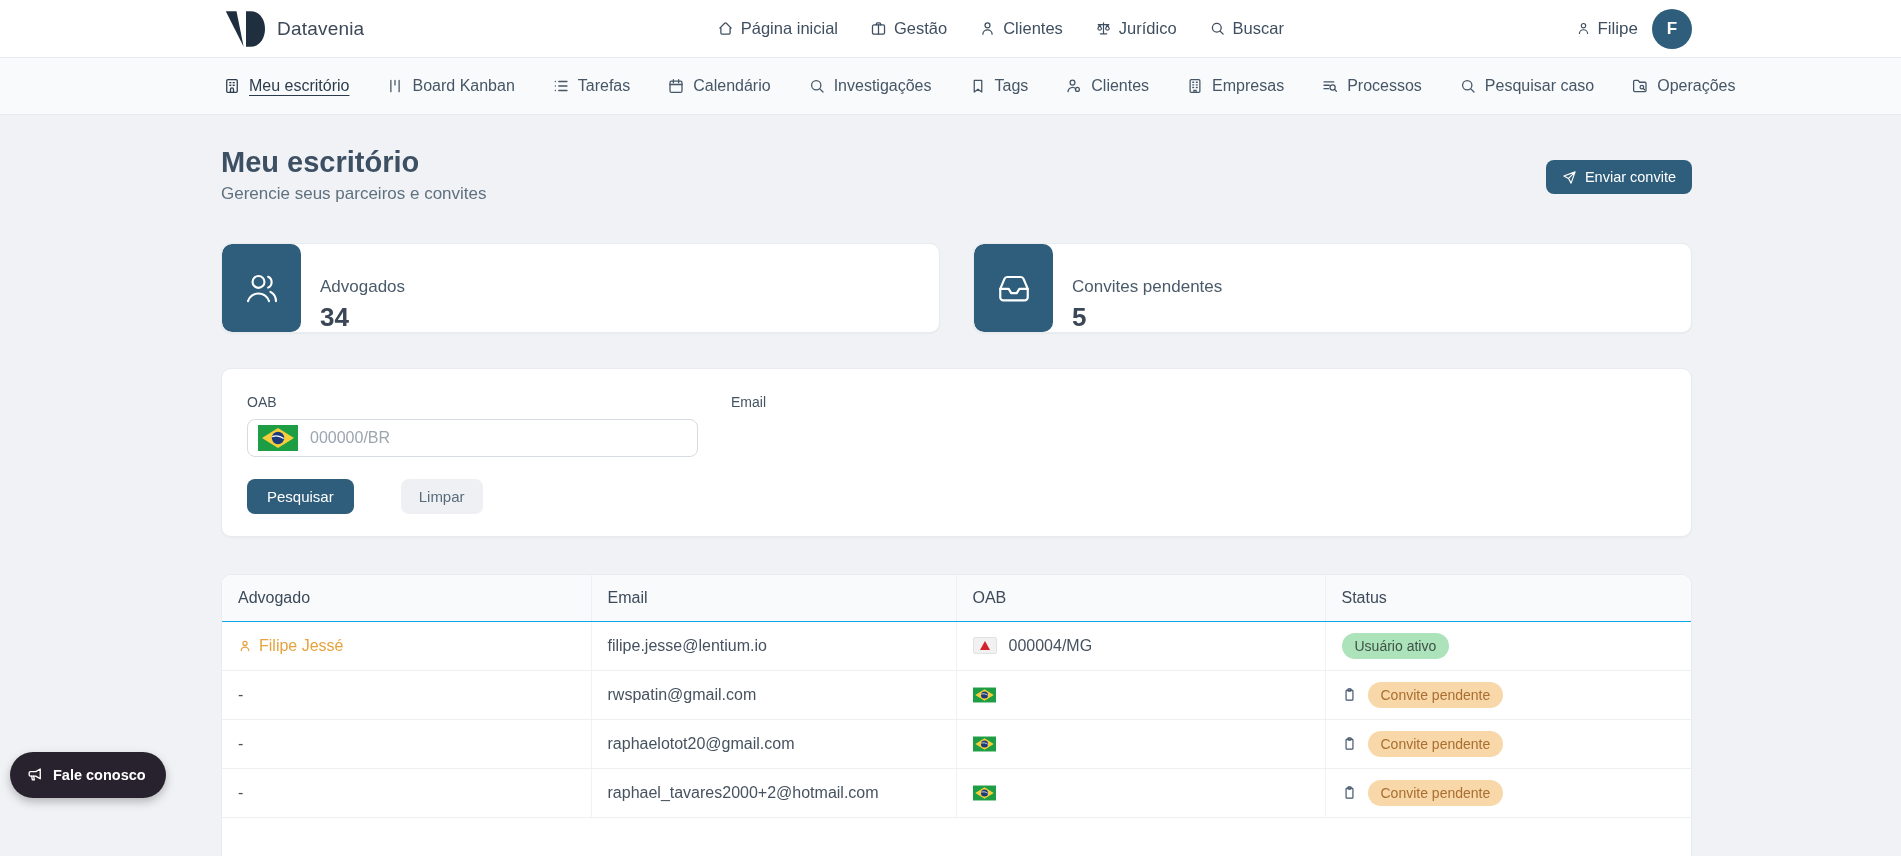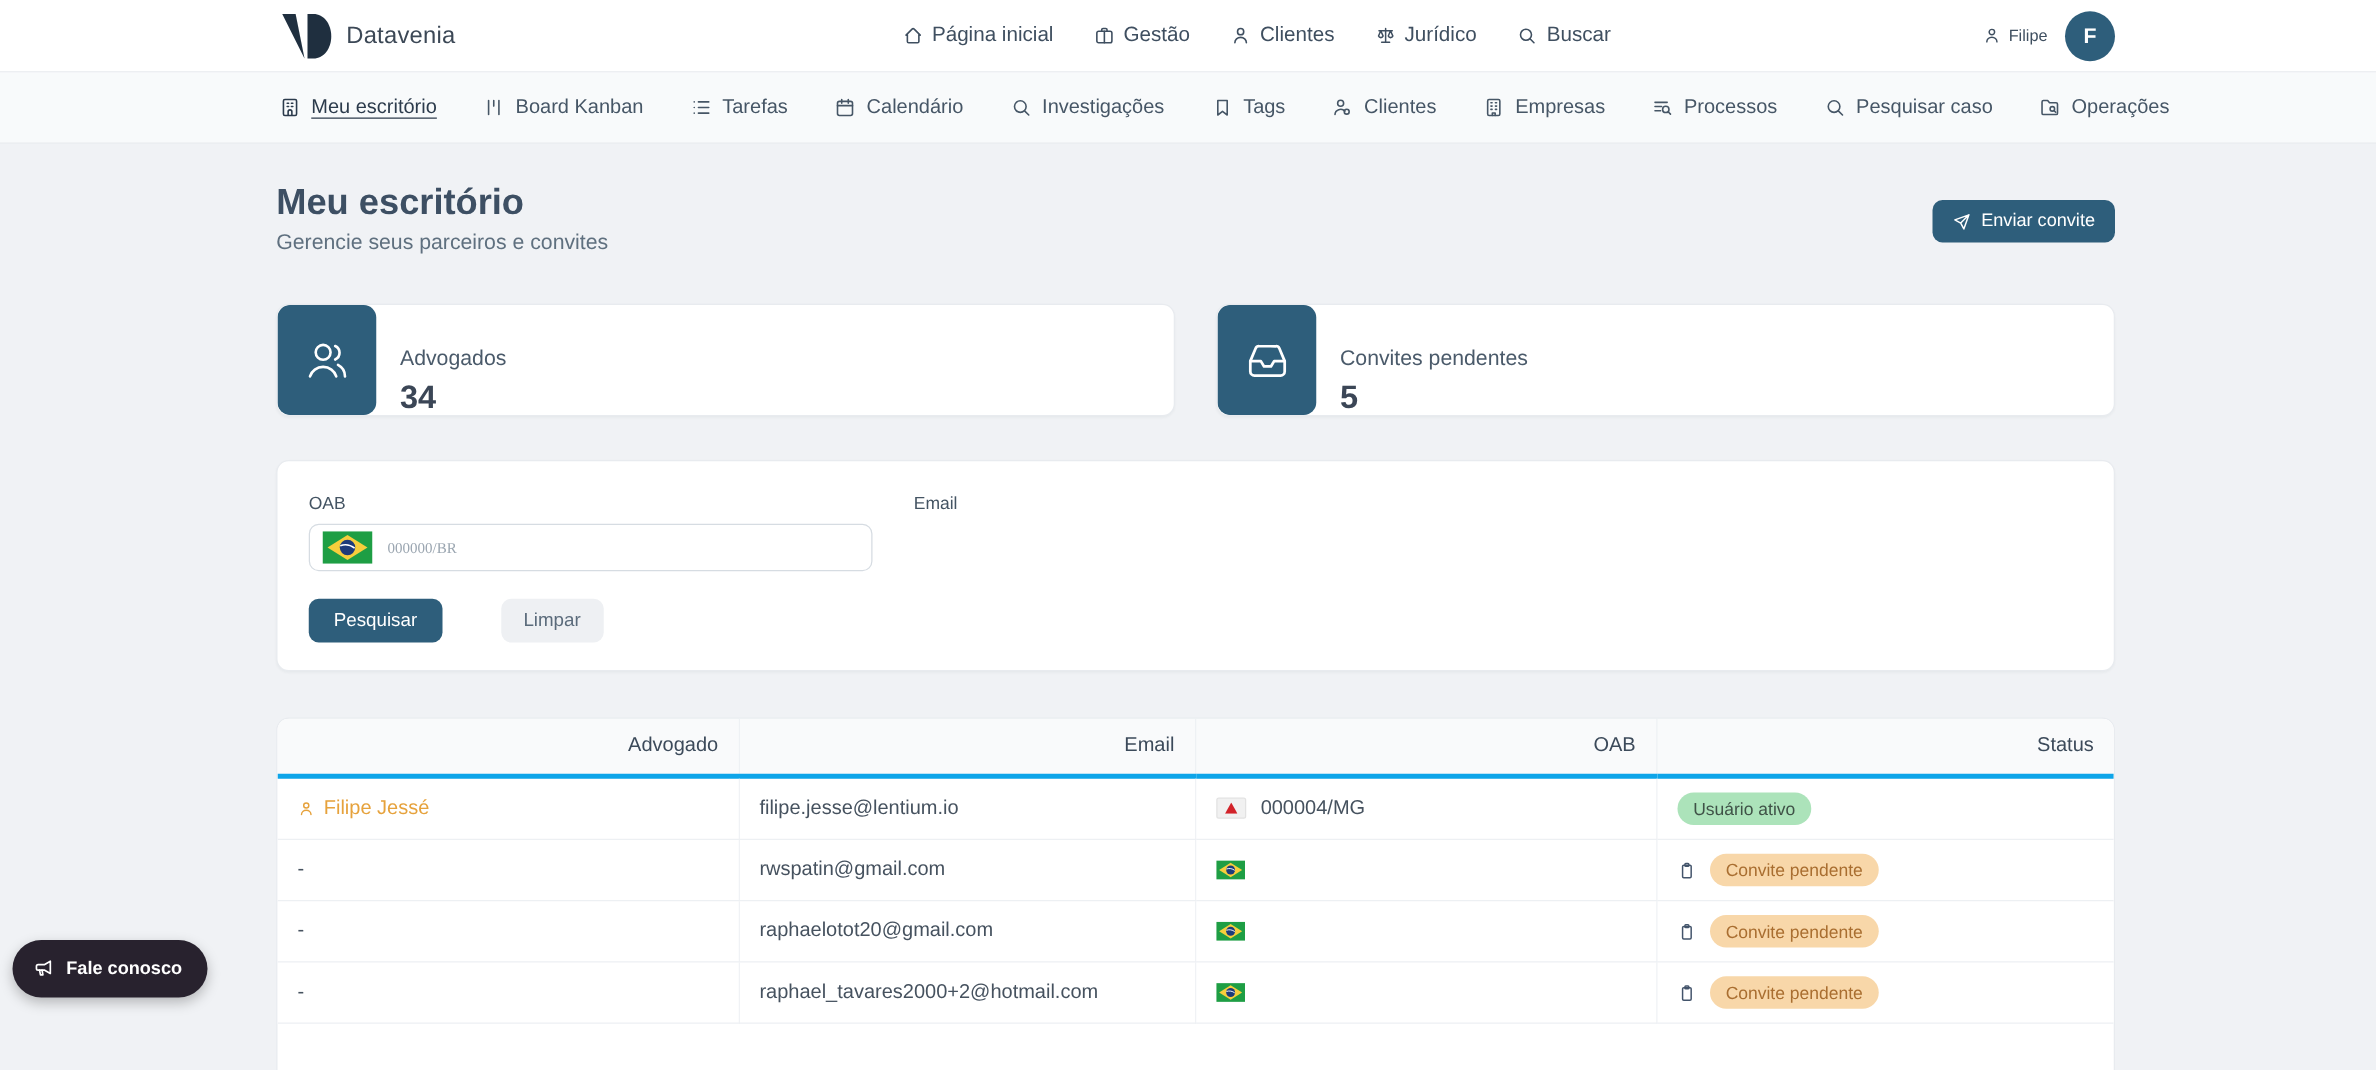--- a/index.html
+++ b/index.html
@@ -17,21 +17,21 @@
     display:flex; align-items:center; padding:0 209px 0 225px;
   }
   .brand{ display:flex; align-items:center; gap:10px; }
   .brand-name{ font-size:19px; color:#3c4856; letter-spacing:.2px; }
   .top-nav{ display:flex; align-items:center; gap:32px; margin:0 auto; padding-left:60px;}
   .top-nav a{
     display:flex; align-items:center; gap:7px; text-decoration:none;
     color:#3f4f60; font-size:16.5px; cursor:pointer;
   }
   .user-area{ display:flex; align-items:center; gap:14px; }
-  .user-chip{ display:flex; align-items:center; gap:6px; font-size:13px; color:#3f4f60; cursor:pointer;}
+  .user-chip{ display:flex; align-items:center; gap:6px; font-size:17px; color:#3f4f60; cursor:pointer;}
   .avatar{
     width:40px; height:40px; border-radius:50%; background:var(--accent,#2e5e7b);
     color:#fff; font-size:17px; font-weight:bold; display:flex; align-items:center; justify-content:center;
     cursor:pointer;
   }
 
   
   .sub-nav{
     height:57px; background:#f8fafb; border-bottom:1px solid #e7eaee;
     display:flex; align-items:center; gap:37px; padding-left:223px;
@@ -74,43 +74,43 @@
     height:169px; padding:25px 25px 0 25px; box-shadow:0 1px 2px rgba(30,45,60,.04);
   }
   .form-fields{ display:flex; gap:33px; }
   .field{ width:451px; }
   .field label{ display:block; font-size:14px; color:#44546355; color:#445463; margin-bottom:9px; }
   .input-wrap{
     height:38px; border:1px solid #d6dce2; border-radius:8px; background:#fff;
     display:flex; align-items:center; padding:0 10px; gap:12px;
   }
   .input-wrap input{
-    border:none; outline:none; flex:1; font-size:12px; font-family:Liberation Serif, serif; color:#737373; background:transparent;
+    border:none; outline:none; flex:1; font-size:16px; font-family:Liberation Sans, sans-serif; color:#737373; background:transparent;
   }
   .input-wrap input::placeholder{ color:#9ba6b1; }
   .form-actions{ display:flex; gap:47px; margin-top:22px; }
   .btn-primary{
     background:var(--accent,#2e5e7b); color:#fff; border:none; border-radius:8px;
     height:35px; padding:4px 20px; font-size:15px; font-family:inherit; cursor:pointer;
   }
   .btn-secondary{
     background:#eef0f3; color:#5b6b7b; border:none; border-radius:8px;
     height:35px; padding:0 18px; font-size:15px; font-family:inherit; cursor:pointer;
   }
 
   
   .table-card{
     margin-top:37px; background:#fff; border:1px solid #e8ebef; border-radius:10px 10px 0 0;
     overflow:hidden; height:286px;
   }
   table{ width:100%; border-collapse:collapse; table-layout:fixed; }
   col.c1{width:369px;} col.c2{width:365px;} col.c3{width:369px;} col.c4{width:auto;}
   thead th{
-    background:#f9fafb; text-align:right; font-weight:500; font-size:16px; color:#3c4a5a;
-    height:46px; padding:0 16px; border-bottom:4px solid #0ea5e9; border-right:1px solid #eef1f4;
+    background:#f9fafb; text-align:left; font-weight:500; font-size:16px; color:#3c4a5a;
+    height:46px; padding:0 16px; border-bottom:1px solid #0ea5e9; border-right:1px solid #eef1f4;
   }
   thead th:last-child{ border-right:none; }
   tbody td{
     height:48px; padding:0 16px; font-size:16px; color:#46525f;
     border-bottom:1px solid #edf0f3; border-right:1px solid #f0f2f5; background:#fff;
   }
   tbody td:last-child{ border-right:none; }
   tbody tr{ cursor:pointer; }
   .name-cell{ display:flex; align-items:center; gap:7px; color:var(--highlight-name,#e6a23c); }
   .oab-cell{ display:flex; align-items:flex-start; gap:12px; }

